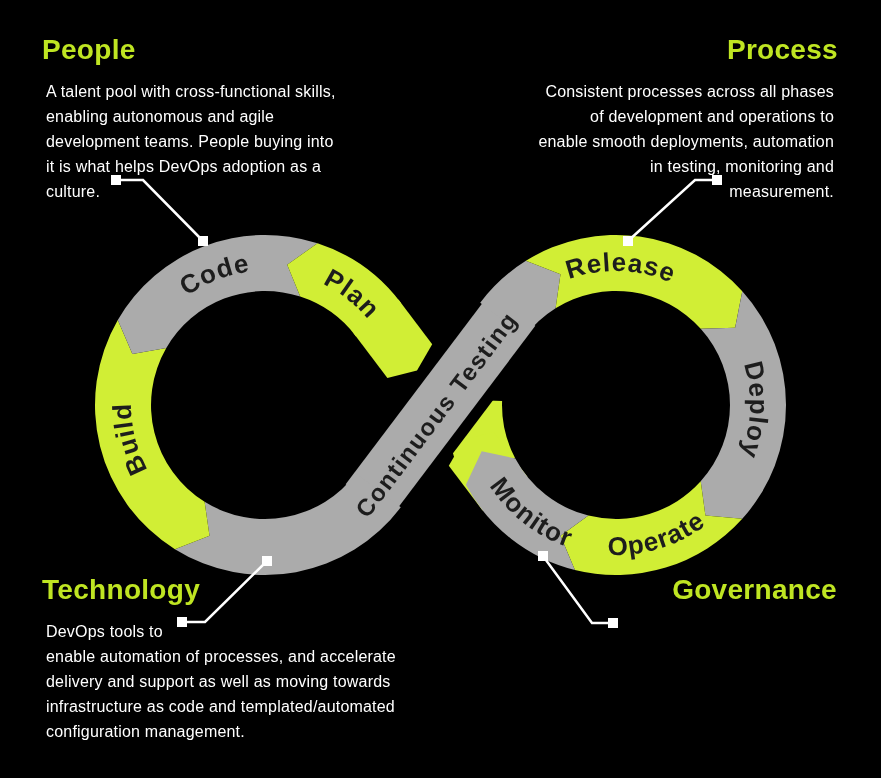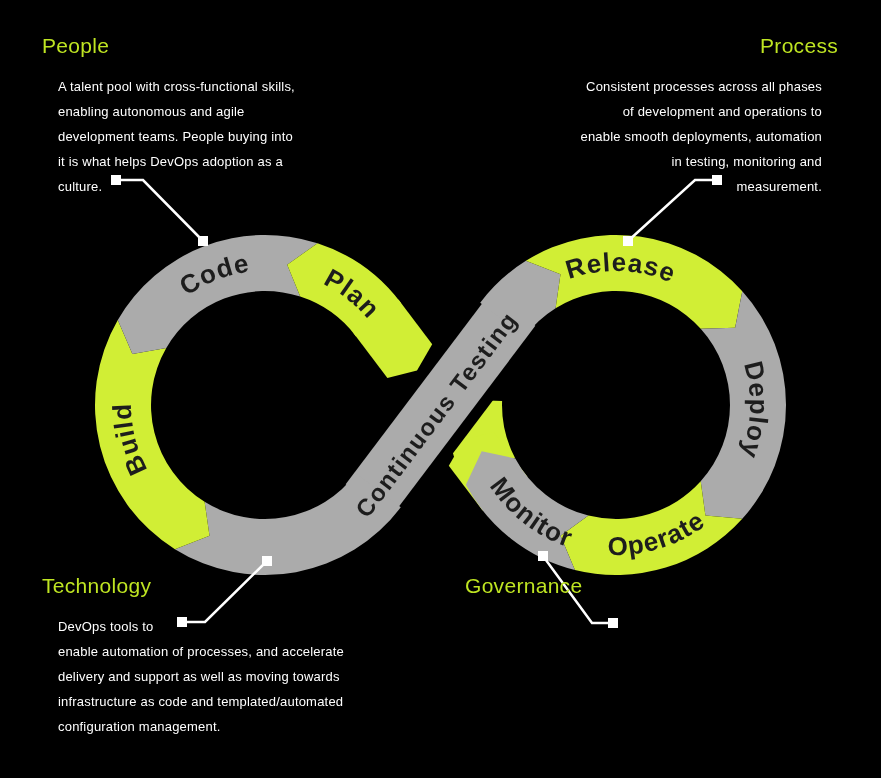--- a/index.html
+++ b/index.html
@@ -7,31 +7,31 @@
     --label:#1d1d1d; --body:#ffffff;
   }
   html,body{margin:0;padding:0;background:var(--bg);}
   .stage{
     position:relative;width:881px;height:778px;background:var(--bg);
     overflow:hidden;font-family:"Liberation Sans", sans-serif;
   }
   #loop-svg{position:absolute;left:0;top:0;}
   .block{position:absolute;color:var(--body);width:360px;}
   .block .block-title{
-    color:var(--heading);font-size:21px;font-weight:normal;
+    color:var(--heading);font-size:28px;font-weight:bold;
     letter-spacing:.3px;margin:0 0 13px 0;
   }
   .block .block-text{
-    font-size:13px;line-height:25px;letter-spacing:.2px;
-    white-space:pre-line;margin:16px;
+    font-size:16px;line-height:25px;letter-spacing:.2px;
+    white-space:pre-line;margin:4px;
   }
   .block-people{left:42px;top:34px;}
   .block-process{right:43px;top:34px;text-align:right;}
   .block-technology{left:42px;top:574px;}
-  .block-governance{right:56px;top:574px;}
+  .block-governance{right:44px;top:574px;text-align:right;}
 </style>
 </head>
 <body>
 
 <div class="stage">
 
   <svg id="loop-svg" width="881" height="778" viewBox="0 0 881 778">
       <path d="M465.9,484.8 A170 170 0 0 1 446.1,399.1 L474.1,400.0 L502.1,401.0 A114 114 0 0 0 515.3,458.5 L481.7,451.2 Z" fill="#d1ee35"></path>
       <polygon points="398.4,299.5 432.2,344.2 417.0,370.6 387.4,377.9 353.6,333.2" fill="#d1ee35"></polygon>
       <polygon points="527.4,476.8 493.6,432.1 464.0,439.4 448.8,465.8 482.6,510.5" fill="#d1ee35"></polygon>

